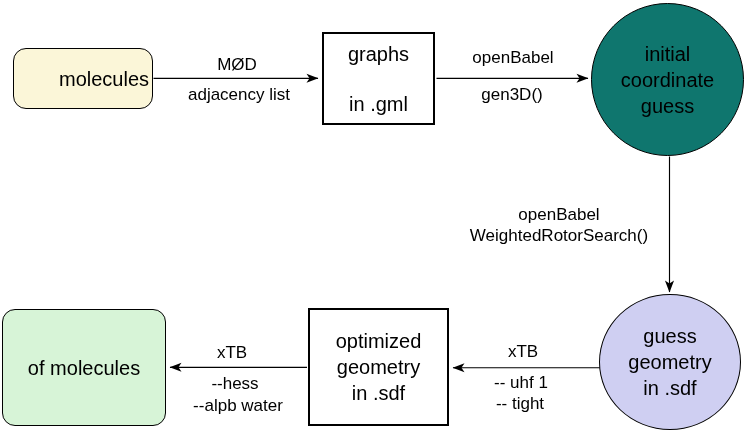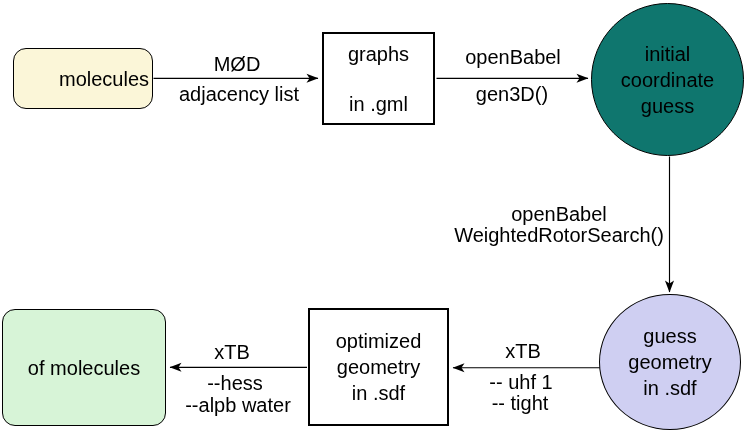--- a/index.html
+++ b/index.html
@@ -32,21 +32,21 @@
   #node-molecules { left: 13px;  top: 48px;  width: 140px; height: 61px;  }
   #node-graphs    { left: 322px; top: 32px;  width: 113px; height: 93px;  }
   #node-initial   { left: 591px; top: 3px;   width: 153px; height: 153px; }
   #node-guess     { left: 599px; top: 294px; width: 142px; height: 136px; }
   #node-optimized { left: 308px; top: 308px; width: 141px; height: 118px; }
   #node-chemical  { left: 2px;   top: 309px; width: 164px; height: 117px; }
 
   .edge-label {
     position: absolute;
     transform: translate(-50%, -50%);
-    font-size: 20px;
+    font-size: 17px;
     line-height: 21px;
     white-space: nowrap;
     text-align: center;
     color: #000000;
   }
   #lbl-mod        { left: 237px; top: 64px;  }
   #lbl-adjacency  { left: 239px; top: 94px;  }
   #lbl-openbabel1 { left: 513px; top: 57px;  }
   #lbl-gen3d      { left: 512px; top: 94px;  }
   #lbl-rotor      { left: 559px; top: 225px; }

